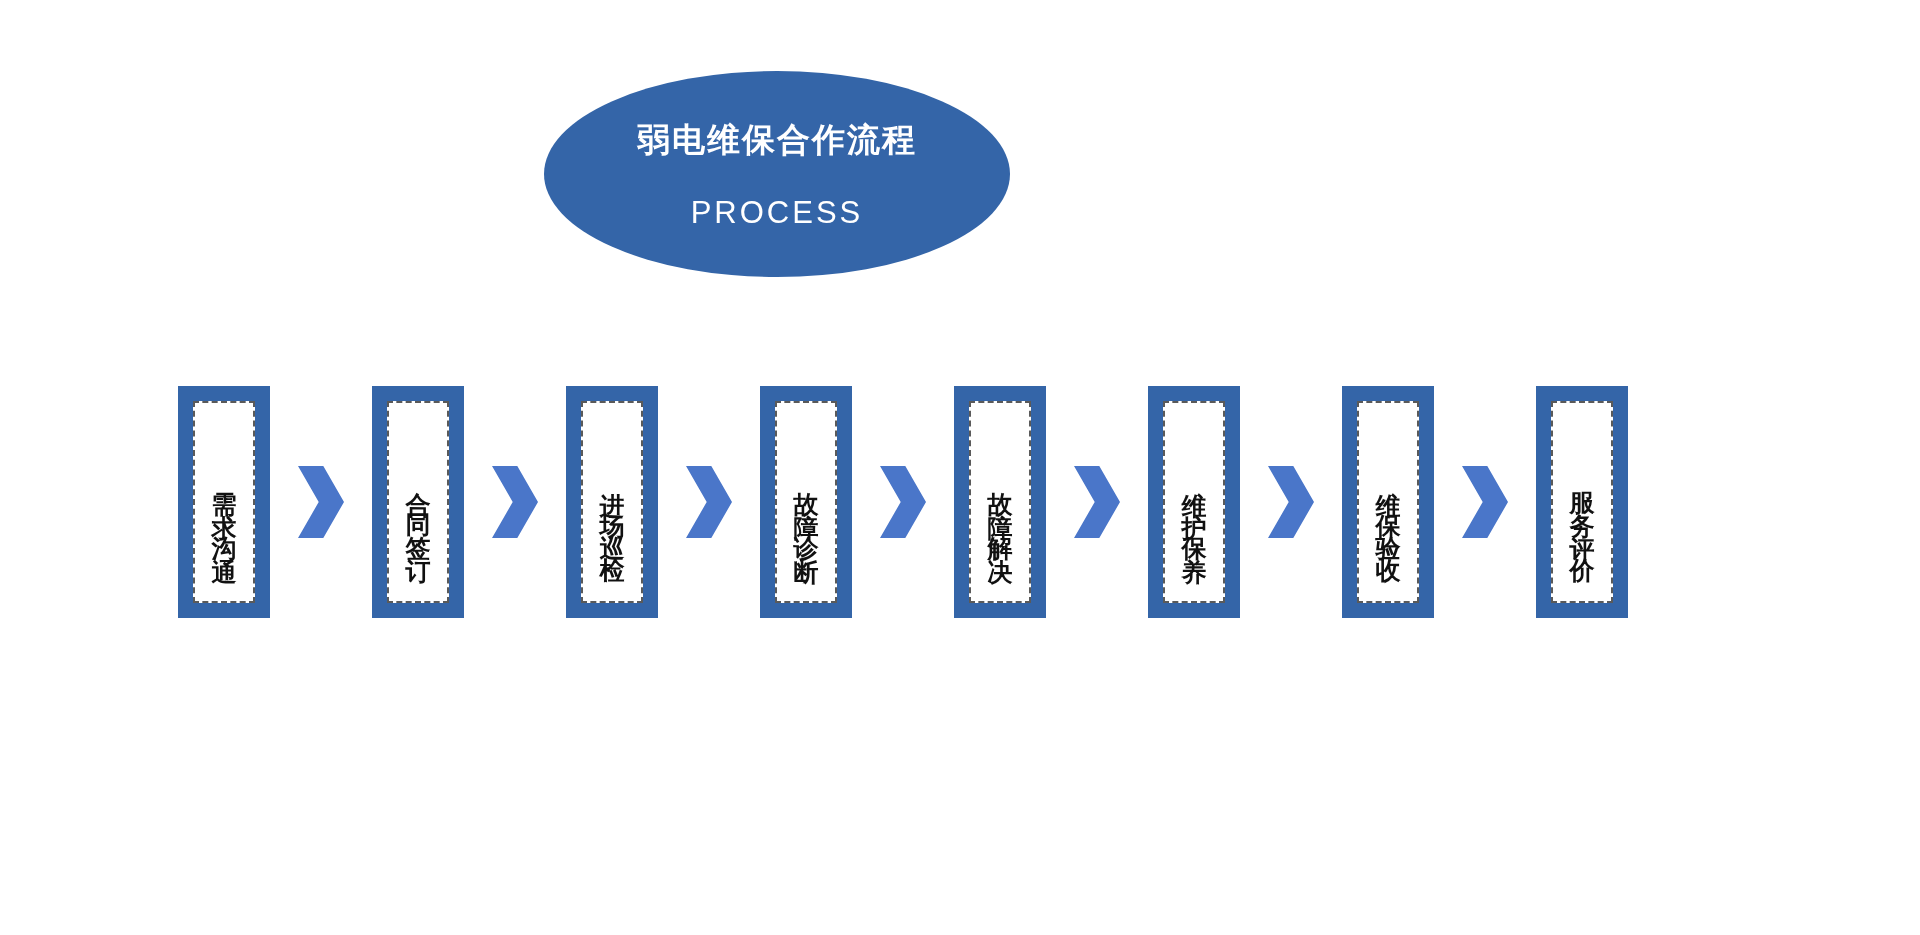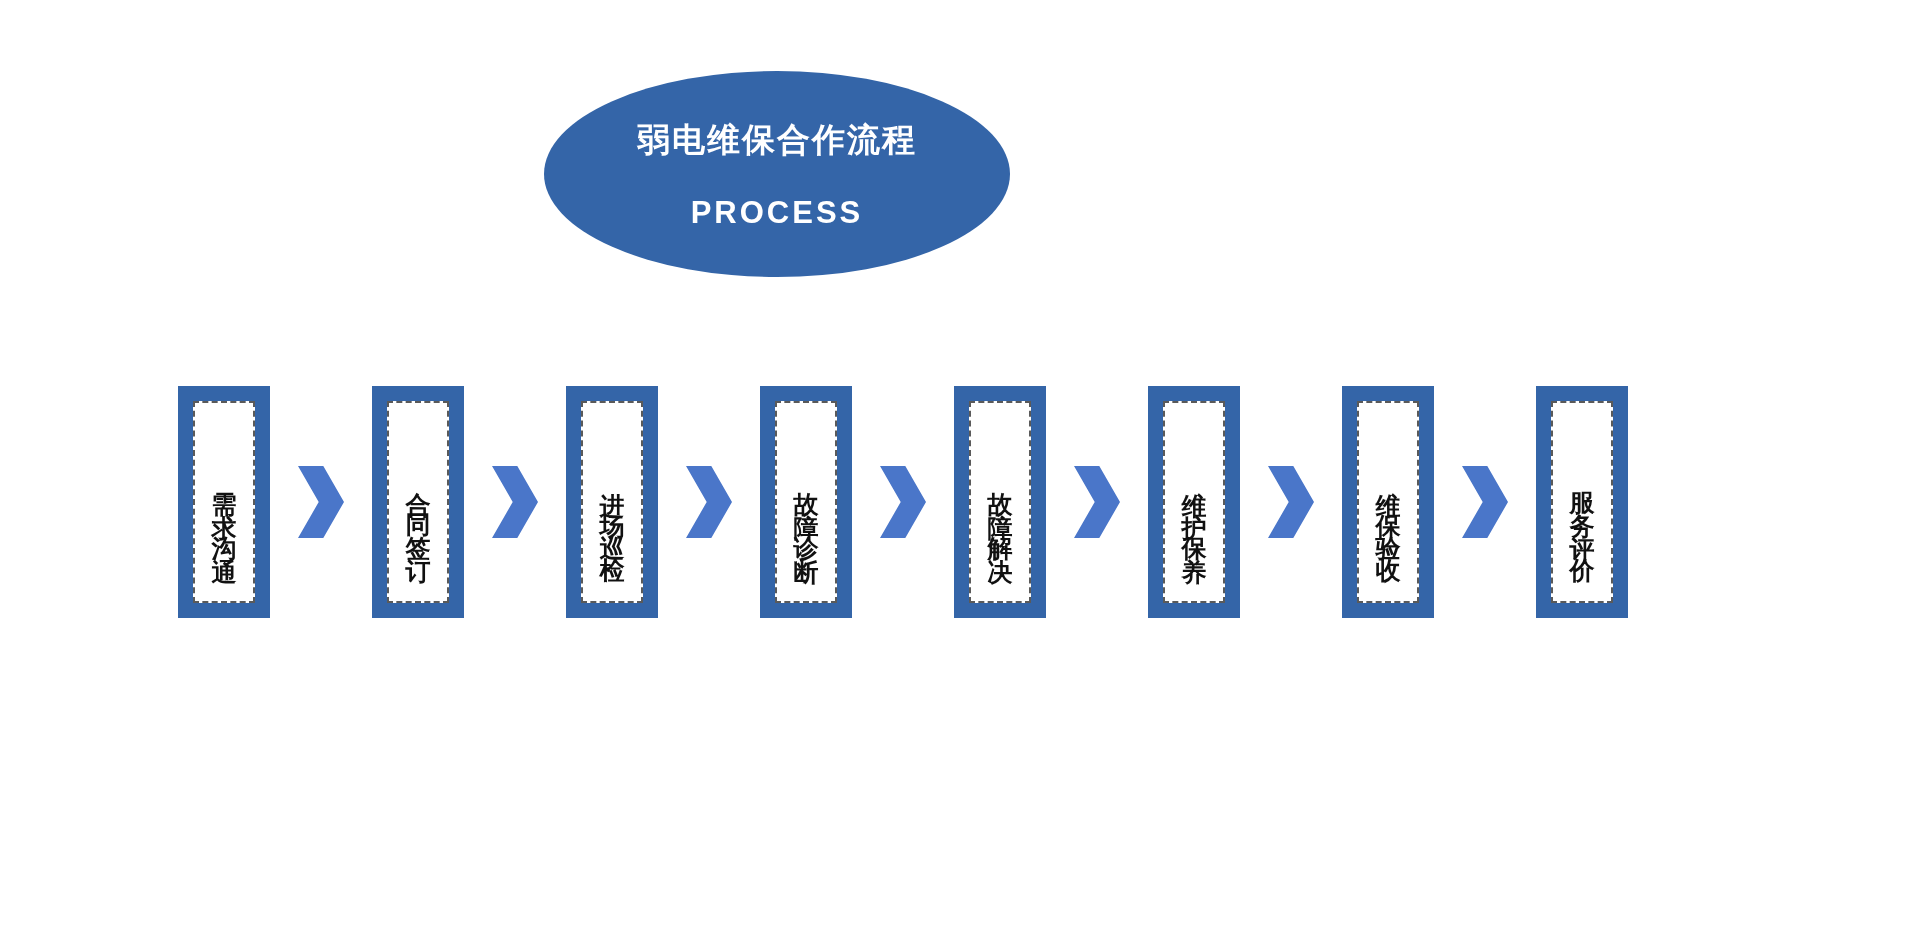--- a/index.html
+++ b/index.html
@@ -37,21 +37,21 @@
     gap: 20px;
     color: #ffffff;
   }
   .title-cn {
     font-size: 33px;
     font-weight: bold;
     letter-spacing: 2px;
   }
   .title-en {
     font-size: 31px;
-    font-weight: bold;
+    font-weight: normal;
     letter-spacing: 3px;
   }
 
   
   .flow {
     position: absolute;
     left: 148px;
     top: 362px;
     height: 232px;
     display: flex;

